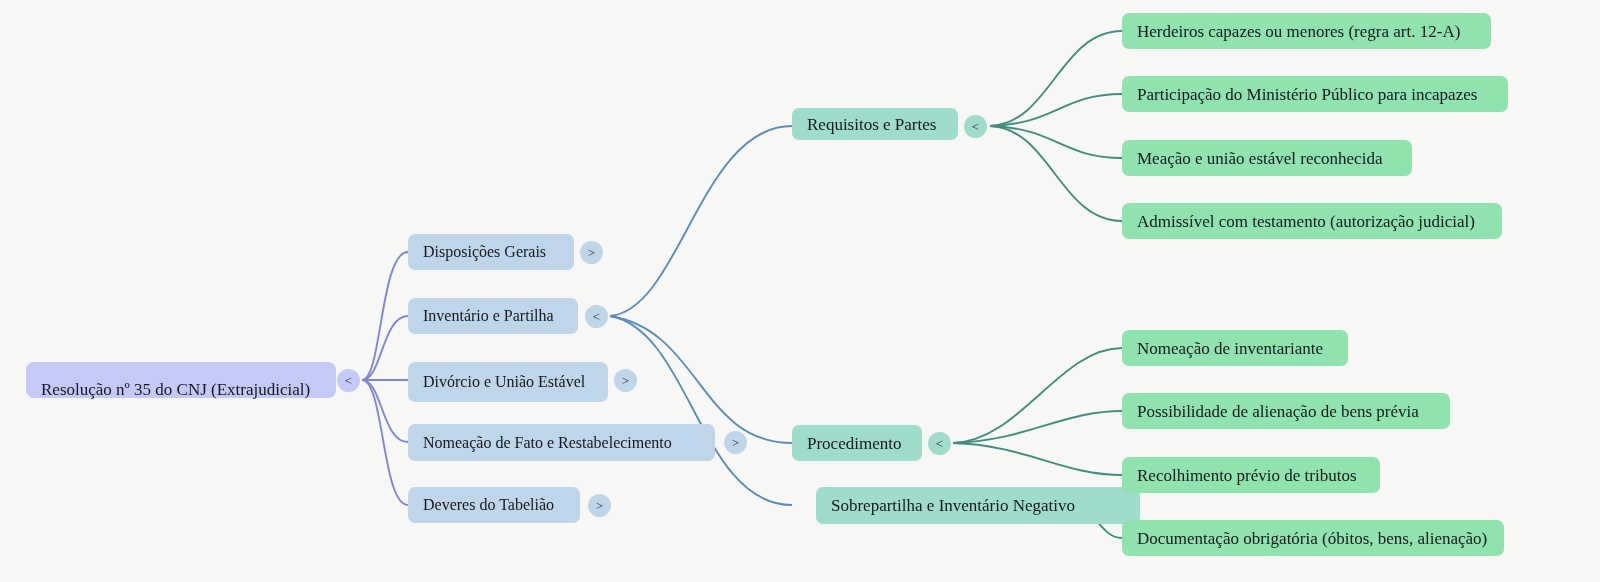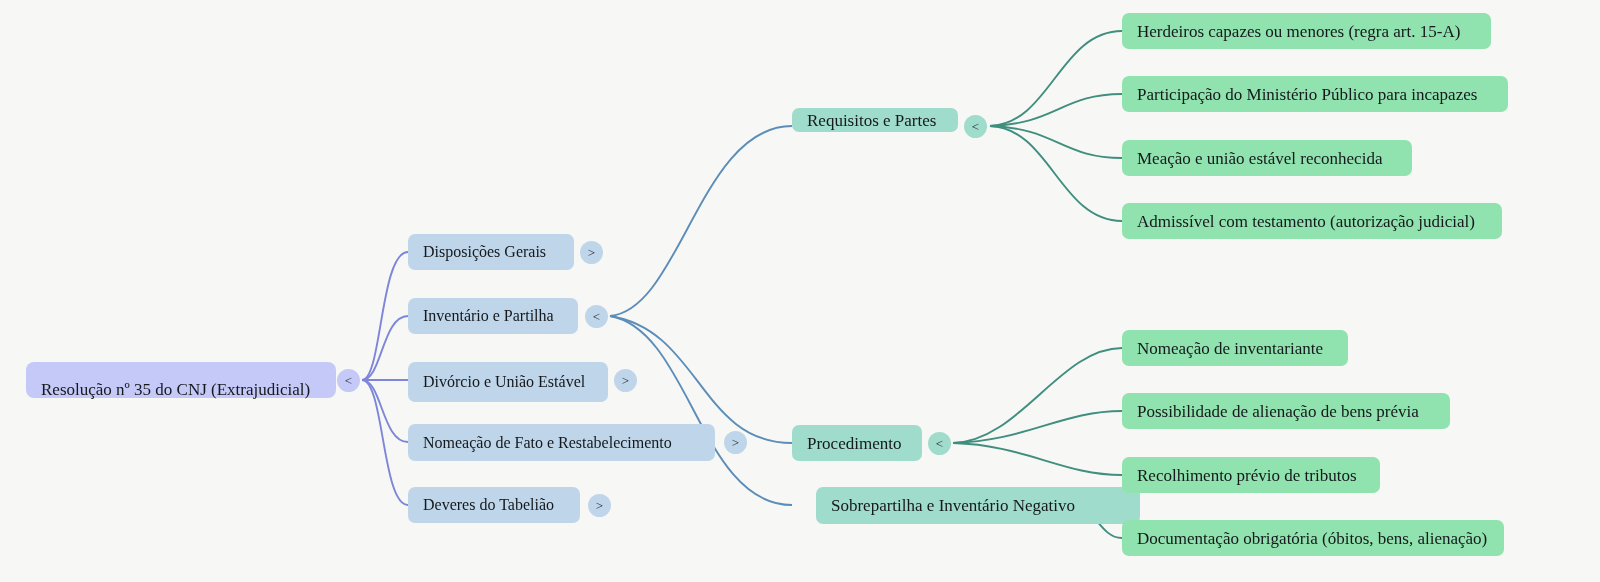--- a/index.html
+++ b/index.html
@@ -156,40 +156,40 @@
     <span>&gt;</span>
   </div>
 
   <div class="node lvl2" style="left:408px; top:487px; width:172px; height:36px;">
     <span>Deveres do Tabelião</span>
   </div>
   <div class="toggle blue" style="left:588px; top:494px;">
     <span>&gt;</span>
   </div>
 
-  <div class="node lvl3" style="left:792px; top:108px; width:166px; height:24px;">
+  <div class="node lvl3" style="left:792px; top:108px; width:166px; height:32px;">
     <span>Requisitos e Partes</span>
   </div>
   <div class="toggle teal" style="left:964px; top:115px;">
     <span>&lt;</span>
   </div>
 
   <div class="node lvl3" style="left:792px; top:425px; width:130px; height:36px;">
     <span>Procedimento</span>
   </div>
   <div class="toggle teal" style="left:928px; top:432px;">
     <span>&lt;</span>
   </div>
 
   <div class="node lvl3" style="left:816px; top:487px; width:324px; height:37px;">
     <span>Sobrepartilha e Inventário Negativo</span>
   </div>
 
   <div class="node leaf" style="left:1122px; top:13px; width:369px; height:36px;">
-    <span>Herdeiros capazes ou menores (regra art. 15-A)</span>
+    <span>Herdeiros capazes ou menores (regra art. 12-A)</span>
   </div>
 
   <div class="node leaf" style="left:1122px; top:140px; width:290px; height:36px;">
     <span>Meação e união estável reconhecida</span>
   </div>
 
   <div class="node leaf" style="left:1122px; top:76px; width:386px; height:36px;">
     <span>Participação do Ministério Público para incapazes</span>
   </div>
 

